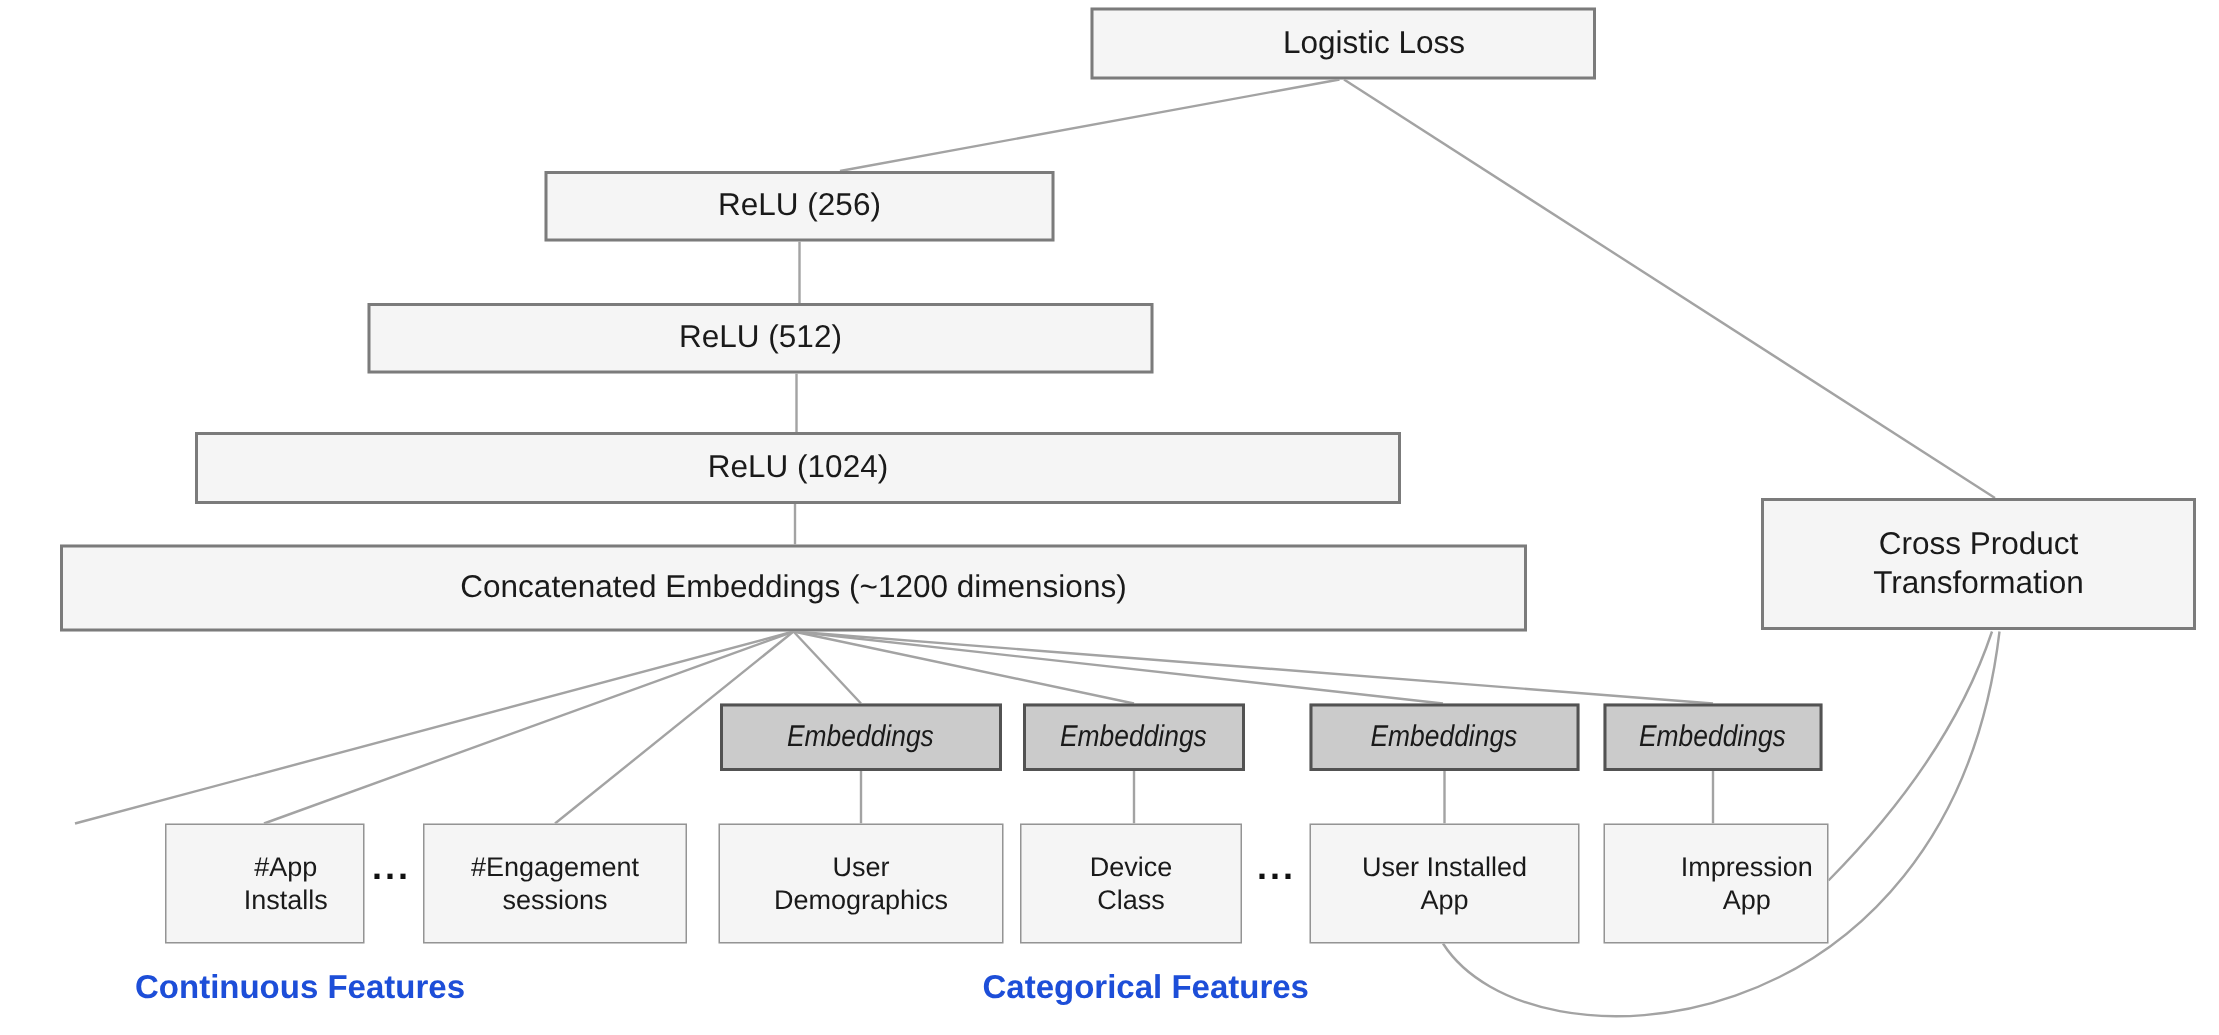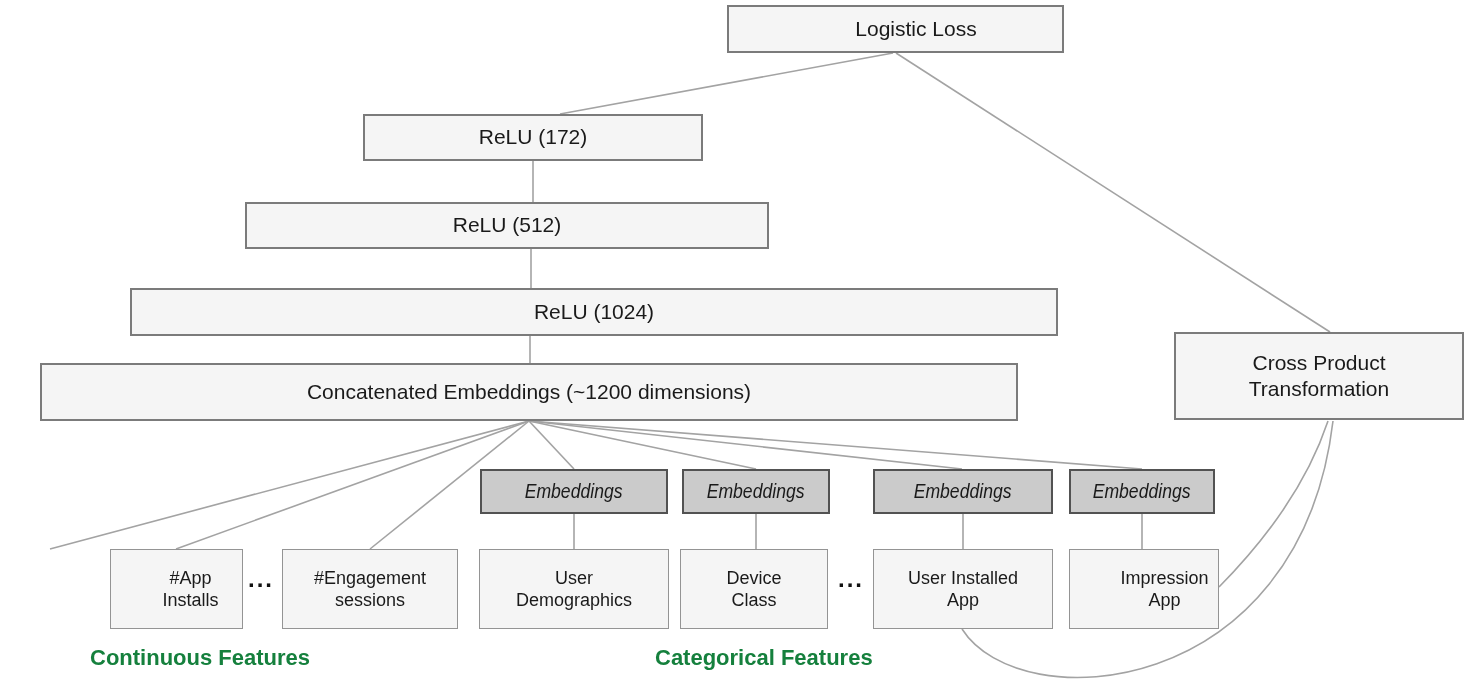--- a/index.html
+++ b/index.html
@@ -40,21 +40,21 @@
     position:absolute;
     font-weight:bold;
     font-size:24px;
     letter-spacing:2px;
     color:#111;
   }
   .grouplabel{
     position:absolute;
     font-weight:bold;
     font-size:22px;
-    color:#15803d;
+    color:#1d4ed8;
   }
 </style>
 </head>
 <body>
 
 <div class="canvas" style="--box-fill: #f5f5f5; --box-border: #7b7b7b; --embedding-fill: #cbcbcb; --embedding-border: #525252; --connector: #a3a3a3; --text: #1a1a1a;">
 
   <svg class="wires" viewBox="0 0 1479 690">
     <path d="M 893 53 L 560 114"></path>
     <path d="M 896 53 L 1330 332"></path>
@@ -71,25 +71,25 @@
     <path d="M 574 514 L 574 549"></path>
     <path d="M 756 514 L 756 549"></path>
     <path d="M 963 514 L 963 549"></path>
     <path d="M 1142 514 L 1142 549"></path>
     <path d="M 1219 587 Q 1300 505 1328 421"></path>
     <path d="M 962 629 C 1020 720, 1300 700, 1333 421"></path>
   </svg>
 
   <div class="box" style="left:727px;top:5px;width:337px;height:48px;padding-left:41px;">Logistic Loss</div>
 
-  <div class="box" style="left:363px;top:114px;width:340px;height:47px;">ReLU (172)</div>
+  <div class="box" style="left:363px;top:114px;width:340px;height:47px;">ReLU (256)</div>
 
   <div class="box" style="left:245px;top:202px;width:524px;height:47px;">ReLU (512)</div>
 
-  <div class="box" style="left:130px;top:288px;width:928px;height:48px;">ReLU (1024)</div>
+  <div class="box" style="left:130px;top:288px;width:804px;height:48px;">ReLU (1024)</div>
 
   <div class="box" style="left:40px;top:363px;width:978px;height:58px;">Concatenated Embeddings (~1200 dimensions)</div>
 
   <div class="box" style="left:1174px;top:332px;width:290px;height:88px;">Cross Product
 Transformation</div>
 
   <div class="box embed" style="left:480px;top:469px;width:188px;height:45px;">
     <span>Embeddings</span>
   </div>
   <div class="box embed" style="left:682px;top:469px;width:148px;height:45px;">

